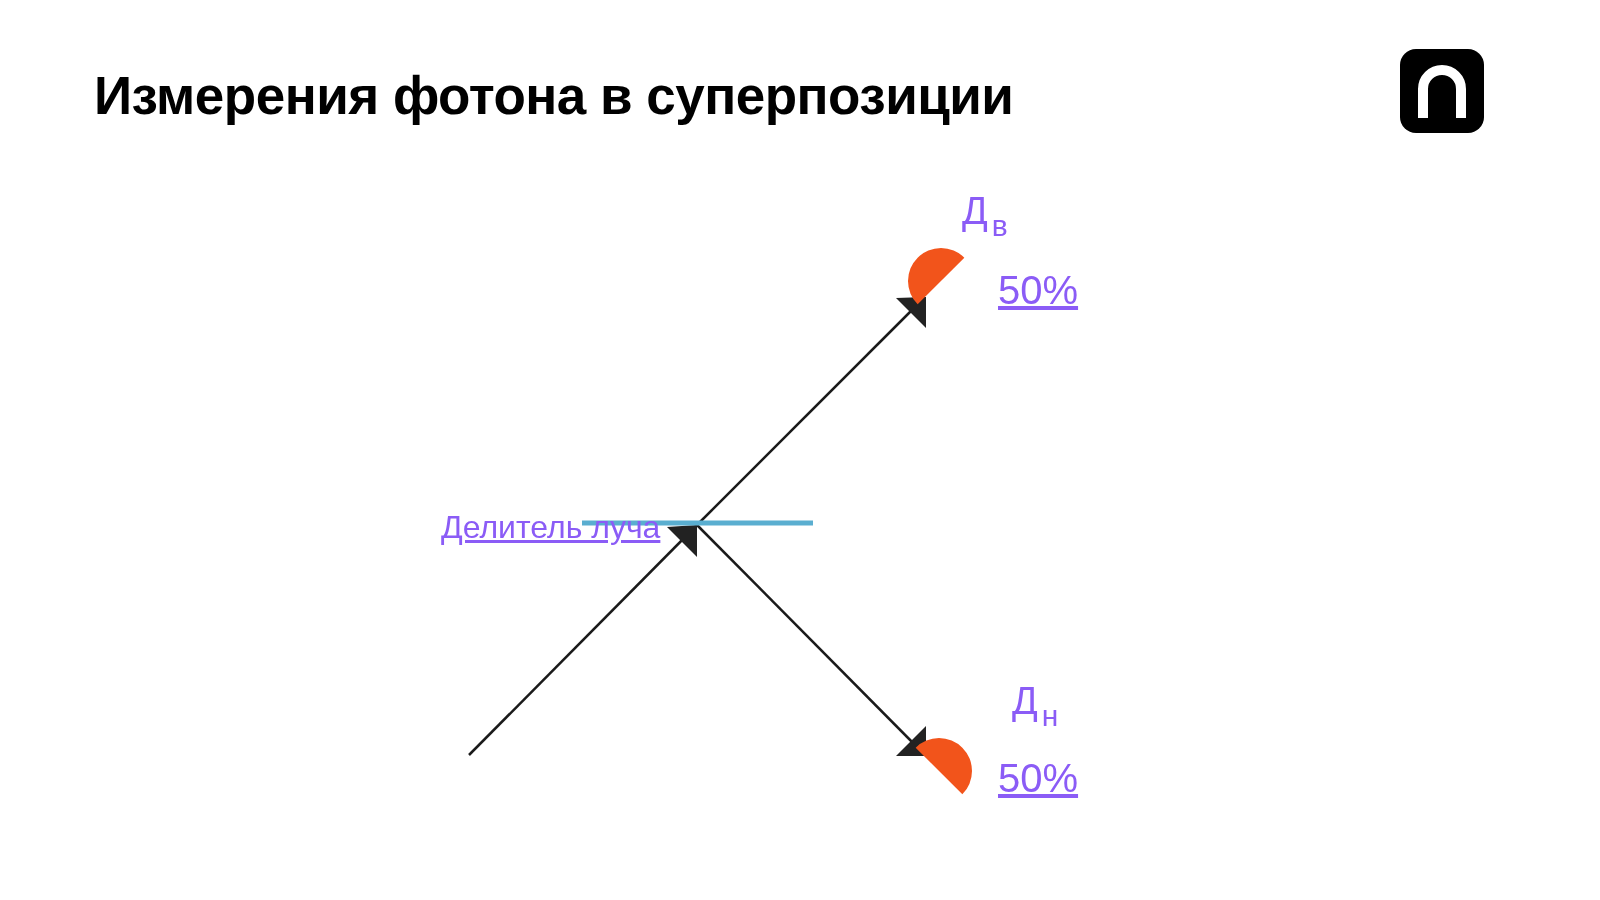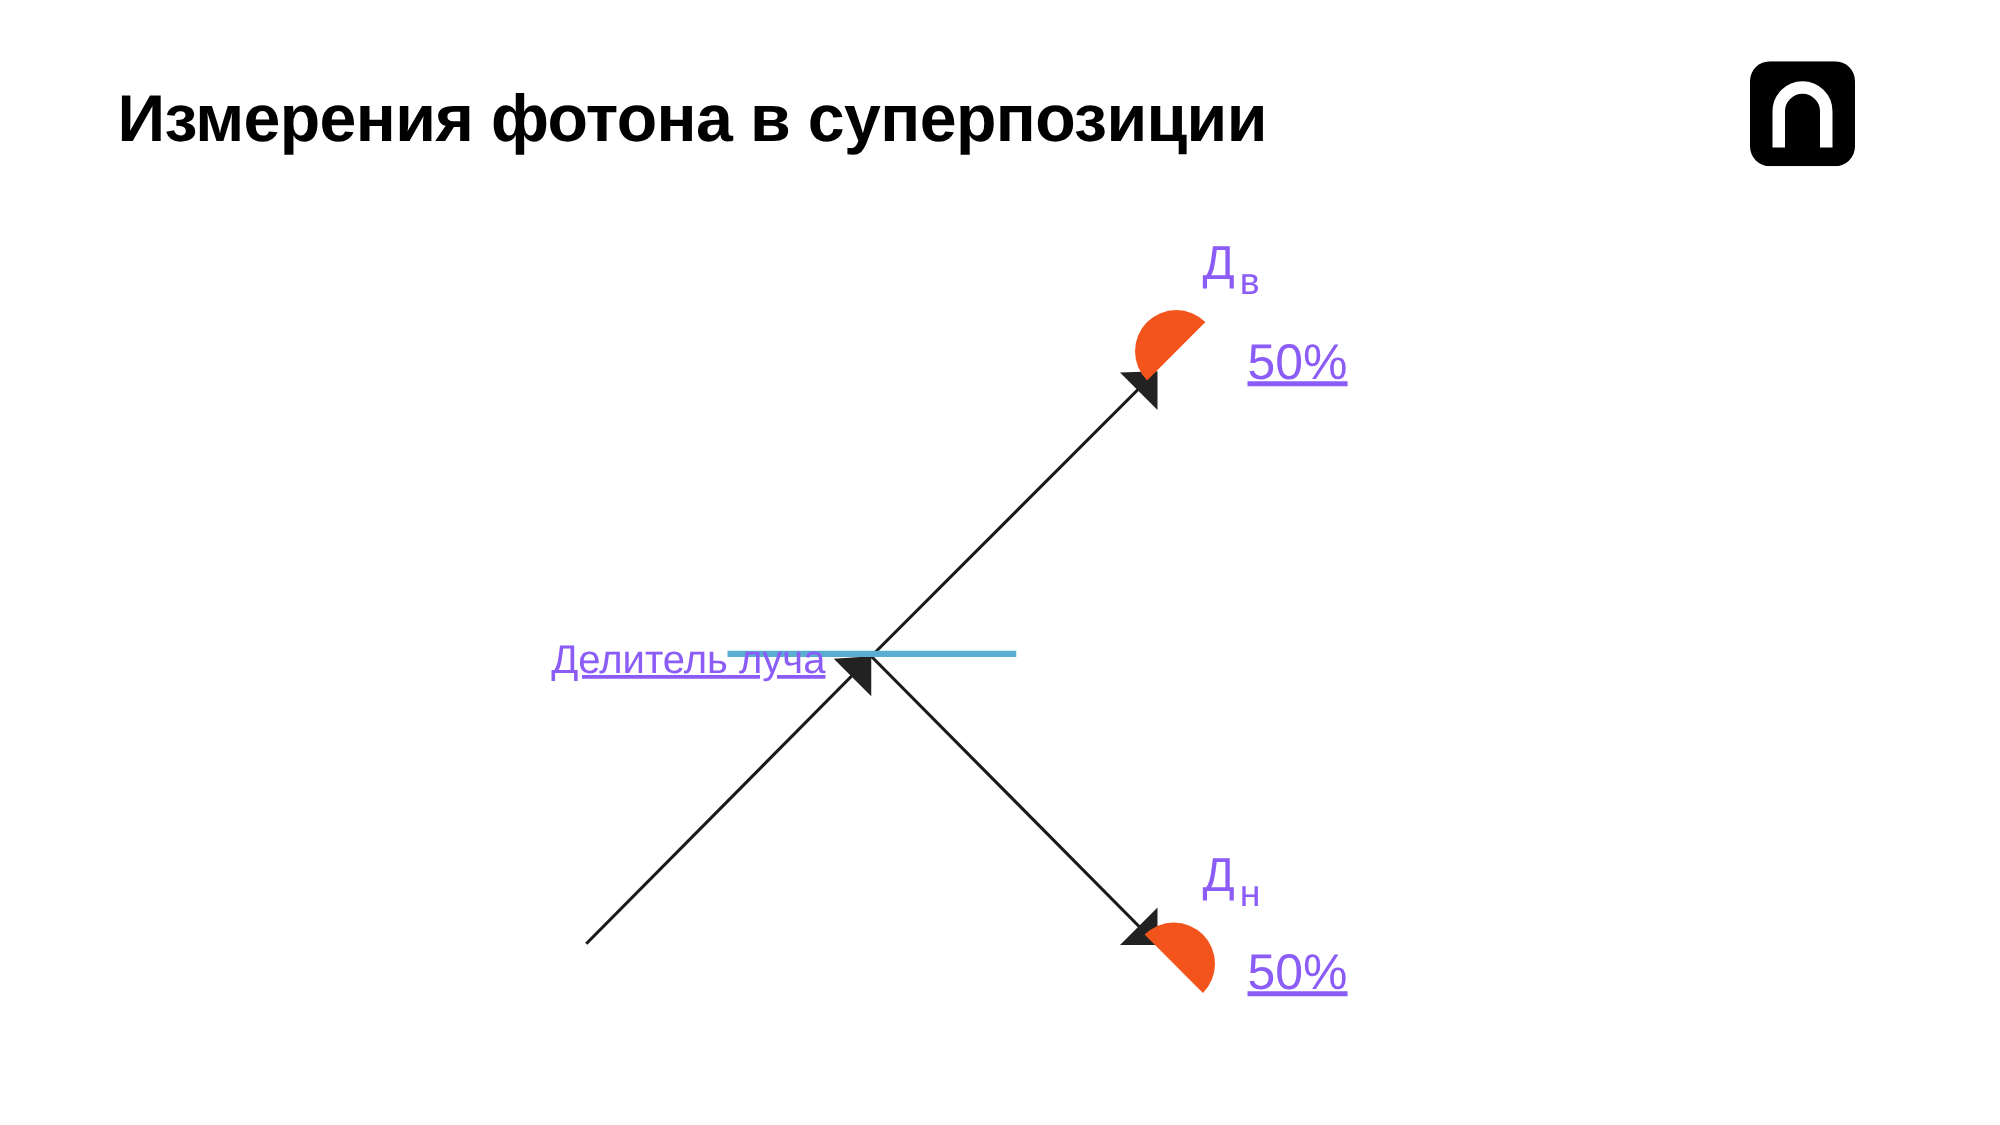--- a/index.html
+++ b/index.html
@@ -54,21 +54,21 @@
     }
     .detector-label {
       font-size: 38px;
     }
     .detector-label sub {
       font-size: 30px;
       vertical-align: -12px;
       margin-left: 4px;
     }
     .det-upper-label { left: 962px; top: 190px; }
-    .det-lower-label { left: 962px; top: 680px; }
+    .det-lower-label { left: 1012px; top: 680px; }
     .prob {
       font-size: 40px;
     }
     .prob-upper { left: 998px; top: 268px; }
     .prob-lower { left: 998px; top: 756px; }
   </style>
 </head>
 <body>
 
 <h1 class="slide-title">Измерения фотона в суперпозиции</h1>

